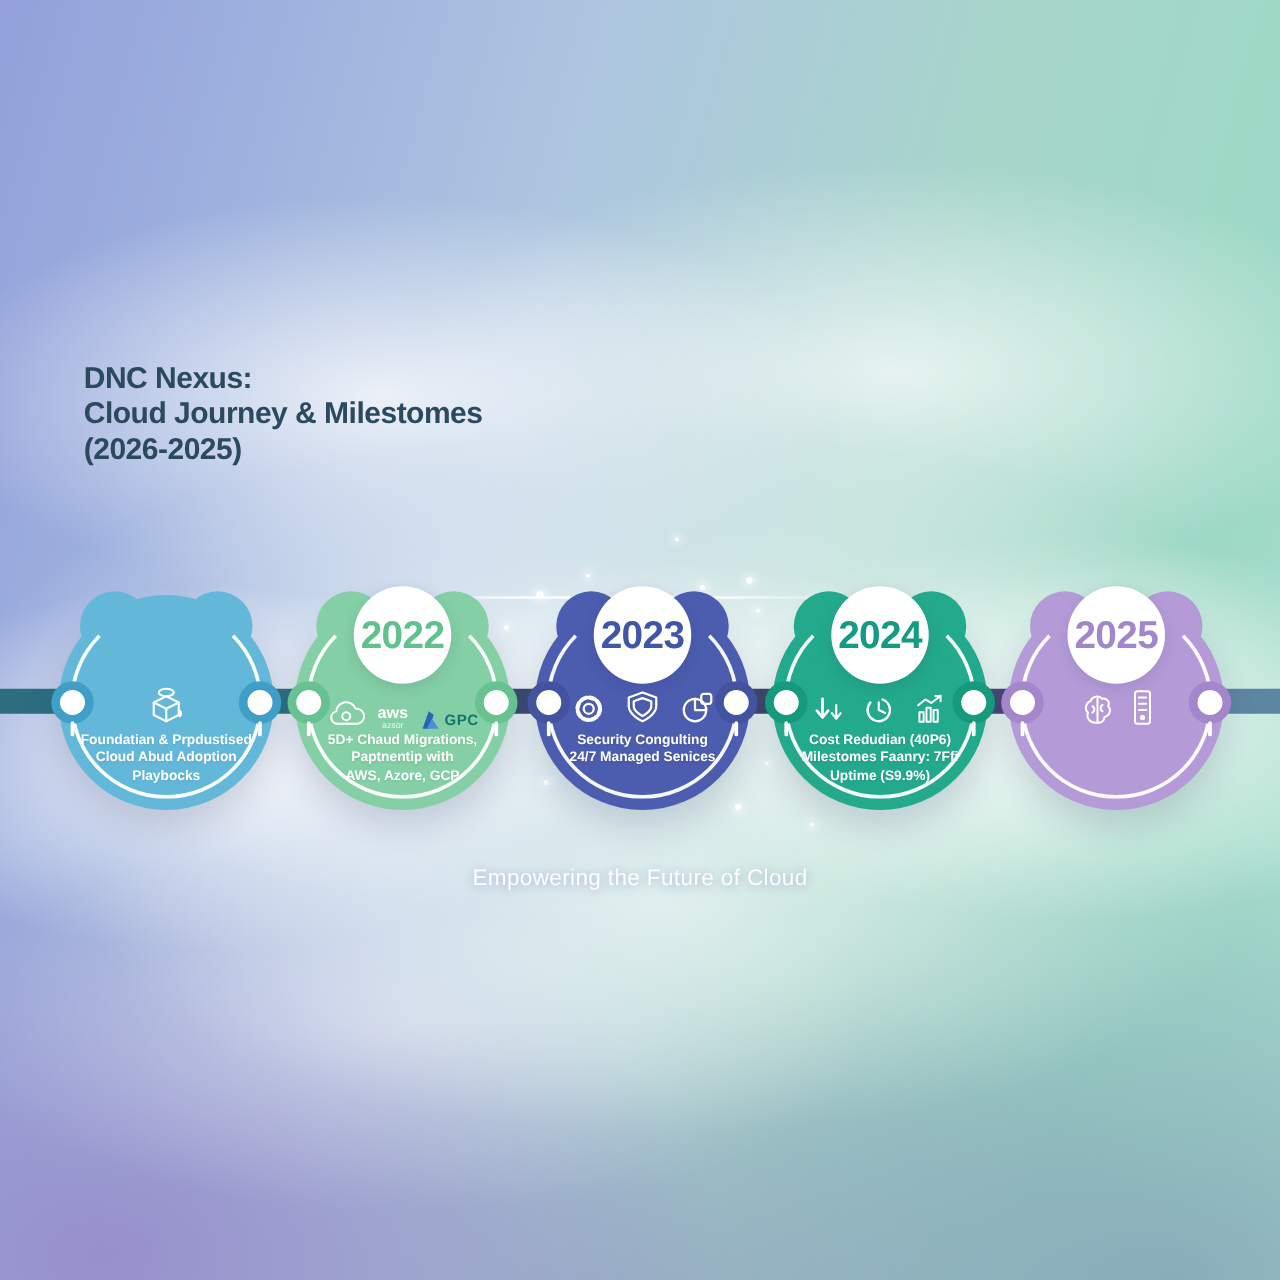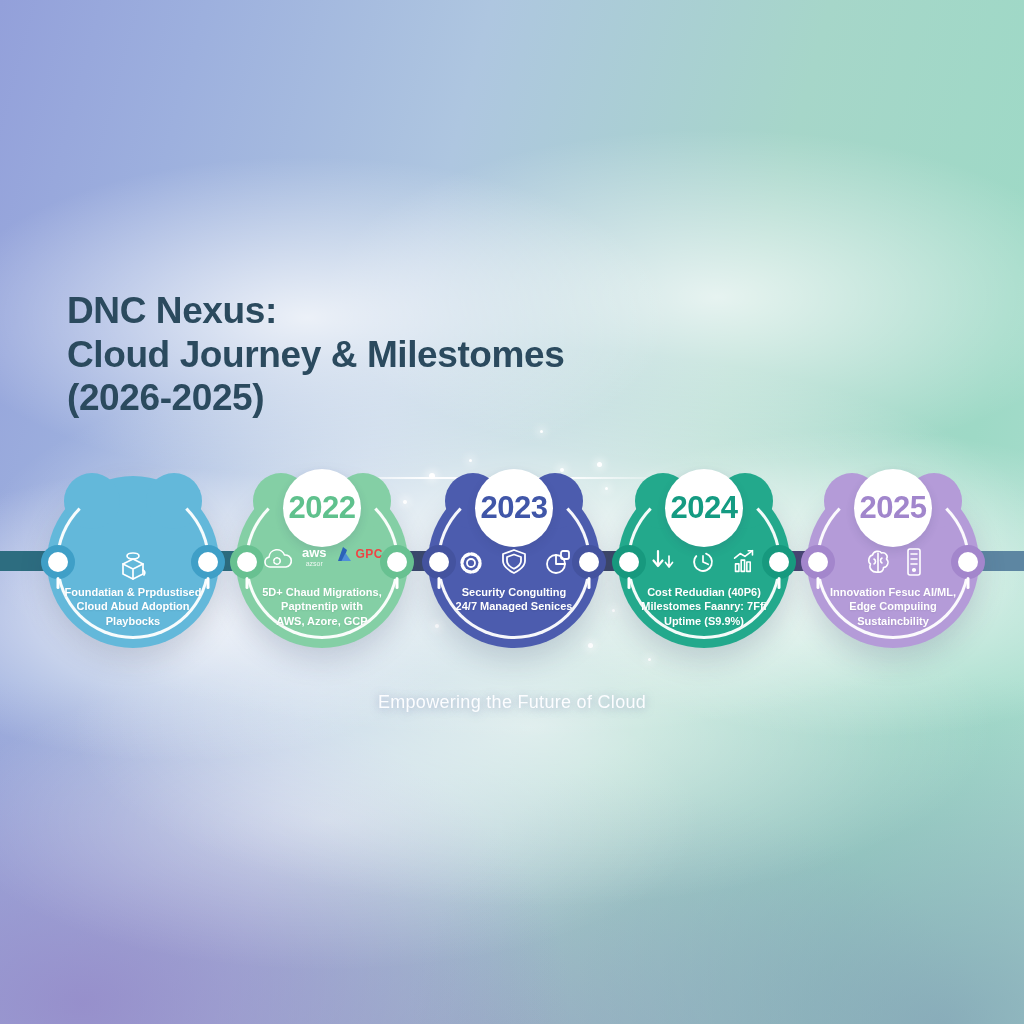--- a/index.html
+++ b/index.html
@@ -18,21 +18,21 @@
       radial-gradient(ellipse 520px 230px at 30% 31%, rgba(255,255,255,.78), rgba(255,255,255,0) 70%),
       radial-gradient(ellipse 560px 240px at 70% 29%, rgba(255,255,255,.72), rgba(255,255,255,0) 70%),
       radial-gradient(ellipse 740px 270px at 50% 53%, rgba(255,255,255,.88), rgba(255,255,255,0) 72%),
       radial-gradient(ellipse 430px 210px at 17% 60%, rgba(255,255,255,.8), rgba(255,255,255,0) 70%),
       radial-gradient(ellipse 470px 220px at 84% 57%, rgba(255,255,255,.78), rgba(255,255,255,0) 70%),
       radial-gradient(ellipse 640px 250px at 52% 71%, rgba(255,255,255,.6), rgba(255,255,255,0) 72%),
       radial-gradient(ellipse 520px 210px at 32% 80%, rgba(255,255,255,.42), rgba(255,255,255,0) 72%);
   }
   .title{
     position:absolute;left:67px;top:289px;
-    font-size:37px;line-height:1.18;font-weight:700;color:#2b4a5e;letter-spacing:-.4px;
+    font-size:24px;line-height:1.18;font-weight:700;color:#2b4a5e;letter-spacing:-.4px;
   }
   .streak{
     position:absolute;left:310px;top:477px;width:370px;height:2px;filter:blur(.6px);
     background:linear-gradient(to right, rgba(255,255,255,0), rgba(255,255,255,.9) 30%, rgba(255,255,255,.9) 70%, rgba(255,255,255,0));
   }
   .sparkle{position:absolute;border-radius:50%;background:#fff;box-shadow:0 0 8px 2px rgba(255,255,255,.8);}
   .bar-seg{position:absolute;top:551px;height:20px;z-index:1;}
   .s0{left:0;width:140px;background:#2d6d80;}
   .s1{left:140px;width:190px;background:#2e7081;}
   .s2{left:330px;width:190px;background:#3d4a6e;}
@@ -56,28 +56,28 @@
     border:3px solid rgba(255,255,255,.95);border-top-color:transparent;z-index:3;
   }
   .bubble{
     position:absolute;left:47px;top:-7px;width:78px;height:78px;border-radius:50%;background:#fff;z-index:4;
     display:flex;align-items:center;justify-content:center;
     box-shadow:0 4px 10px rgba(40,50,90,.12);
   }
   .year{font-size:31px;font-weight:700;color:var(--yr);letter-spacing:-.5px;}
   .icons{
     position:absolute;left:0;top:70px;width:100%;height:38px;z-index:4;
-    display:flex;align-items:flex-start;justify-content:center;gap:9px;color:#fff;
+    display:flex;align-items:flex-end;justify-content:center;gap:9px;color:#fff;
   }
   .icons svg{display:block;}
   .logo-text{display:flex;flex-direction:column;align-items:center;line-height:1;}
   .logo-text .big{font-size:13px;font-weight:700;color:#fff;}
   .logo-text .sub{font-size:7px;color:rgba(255,255,255,.85);margin-top:1px;}
   .gpc{display:flex;align-items:center;gap:3px;}
-  .gpc-label{font-size:12px;font-weight:600;color:#ef4444;letter-spacing:.5px;}
+  .gpc-label{font-size:12px;font-weight:600;color:#0f766e;letter-spacing:.5px;}
   .desc{
     position:absolute;left:8px;right:8px;top:109px;z-index:4;text-align:center;
     font-size:11px;line-height:1.3;font-weight:600;color:#fff;
     text-shadow:0 1px 2px rgba(0,0,0,.08);
   }
   .desc span{display:block;}
   .dot{
     position:absolute;top:69px;width:20px;height:20px;border-radius:50%;background:#fff;
     border:7px solid var(--ring);z-index:5;
   }
@@ -259,22 +259,17 @@
     <svg width="32" height="32" viewBox="0 0 32 32" fill="none" stroke="#fff" stroke-width="1.6" stroke-linecap="round" stroke-linejoin="round">
       <path d="M16 26 C10 27 6.5 22 8.5 18 C5.5 16 6.5 10 10.5 9 C11.5 5 17.5 4 19.5 7 C23.5 6 26.5 10 24.5 13 C27.5 16 25.5 21 21.5 21.5 C21.5 25 19 26.5 16 26 Z"></path>
       <path d="M16 7 V26 M12 13 c2 1 2 4 0 5 M20 12 c-2 1 -2 4 0 5"></path>
     </svg>
     <svg width="22" height="34" viewBox="0 0 22 34" fill="none" stroke="#fff" stroke-width="1.6" stroke-linecap="round" stroke-linejoin="round">
       <rect x="5" y="3" width="12" height="26" rx="2"></rect>
       <path d="M8 8 h6 M8 13 h6 M8 18 h6"></path>
       <circle cx="11" cy="24" r="1.3" fill="#fff"></circle>
     </svg>
   </div>
-  <div class="desc">
-    <span>Innovation Fesuc AI/ML,</span>
-    <span>Edge Compuiing</span>
-    <span>Sustaincbility</span>
-  </div>
   <div class="dot dl"></div>
   <div class="dot dr"></div>
 </div>
 
 <div class="tagline">Empowering the Future of Cloud</div>
 
 </body></html>

